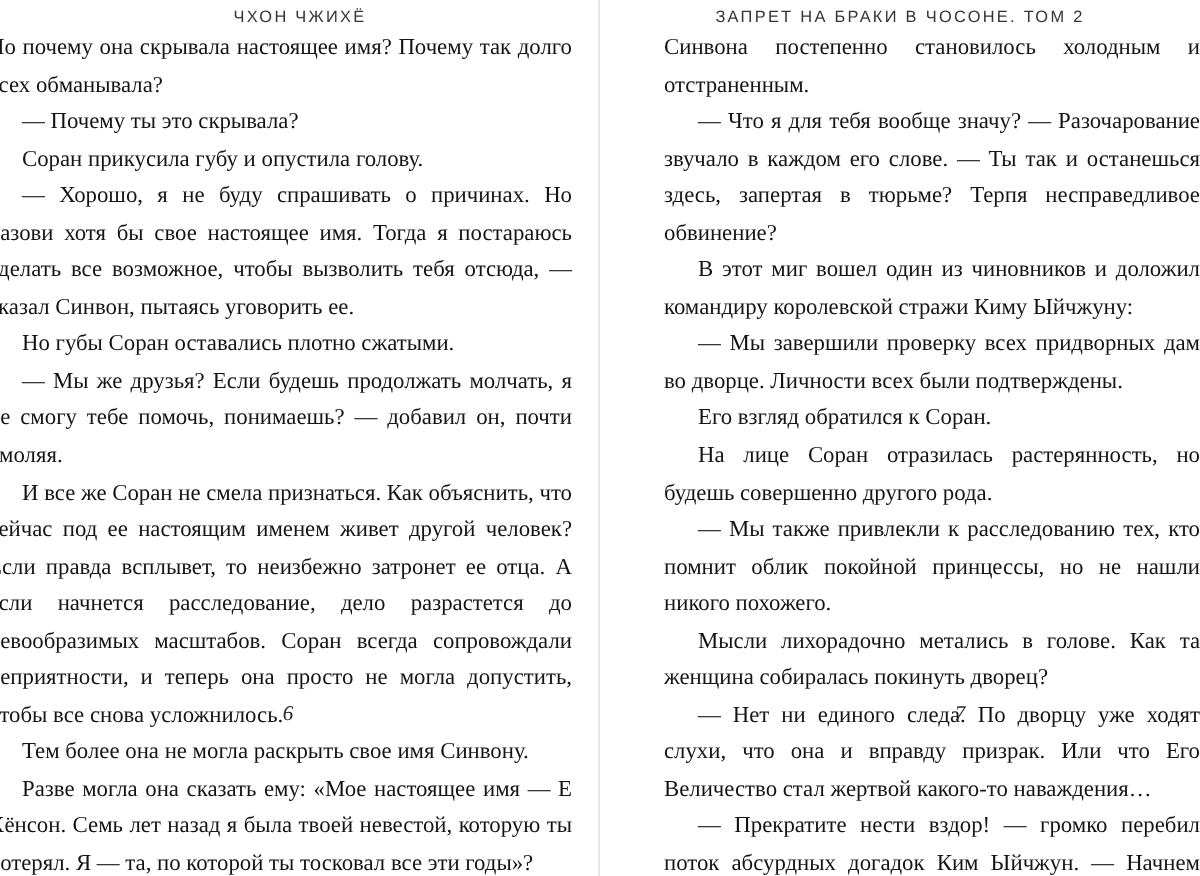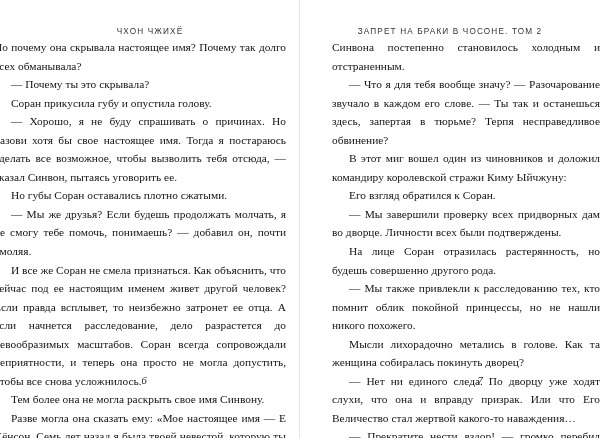--- a/index.html
+++ b/index.html
@@ -27,21 +27,20 @@
     top: 0;
     width: 1px;
     height: 438px;
     background: #e6e6ea;
   }
   .page {
     position: relative;
     width: 300px;
     height: 374px;
     box-sizing: border-box;
-    margin-top: 23px;
   }
   .page-left {
     padding: 0 0 0 0;
   }
   .page-right {
     padding: 0 0 0 0;
   }
   .running-head {
     text-align: center;
     font-size: 8.2px;
@@ -114,22 +113,22 @@
   </div>
 
   <div class="gutter"></div>
 
   <div class="page page-right">
     <div class="running-head">ЗАПРЕТ НА БРАКИ В ЧОСОНЕ. ТОМ 2</div>
     <div class="textblock">
       <p class="cont">Синвона постепенно становилось холодным и отстраненным.</p>
       <p>— Что я для тебя вообще значу? — Разочарование звучало в каждом его слове. — Ты так и останешься здесь, запертая в тюрьме? Терпя несправедливое обвинение?</p>
       <p>В этот миг вошел один из чиновников и доложил командиру королевской стражи Киму Ыйчжуну:</p>
+      <p>— Мы завершили проверку всех придворных дам во дворце. Личности всех были подтверждены.</p>
       <p>Его взгляд обратился к Соран.</p>
-      <p>— Мы завершили проверку всех придворных дам во дворце. Личности всех были подтверждены.</p>
       <p>На лице Соран отразилась растерянность, но будешь совершенно другого рода.</p>
       <p>— Мы также привлекли к расследованию тех, кто помнит облик покойной принцессы, но не нашли никого похожего.</p>
       <p>Мысли лихорадочно метались в голове. Как та женщина собиралась покинуть дворец?</p>
       <p>— Нет ни единого следа. По дворцу уже ходят слухи, что она и вправду призрак. Или что Его Величество стал жертвой какого-то наваждения…</p>
       <p>— Прекратите нести вздор! — громко перебил поток абсурдных догадок Ким Ыйчжун. — Начнем расследование с тех, кто вызывает наибольшее подозрение. Будут проверены даже высокопоставленные покровители подозреваемых, независимо от их положения или влияния.</p>
 
     </div>
     <div class="folio">7</div>
   </div>
 

